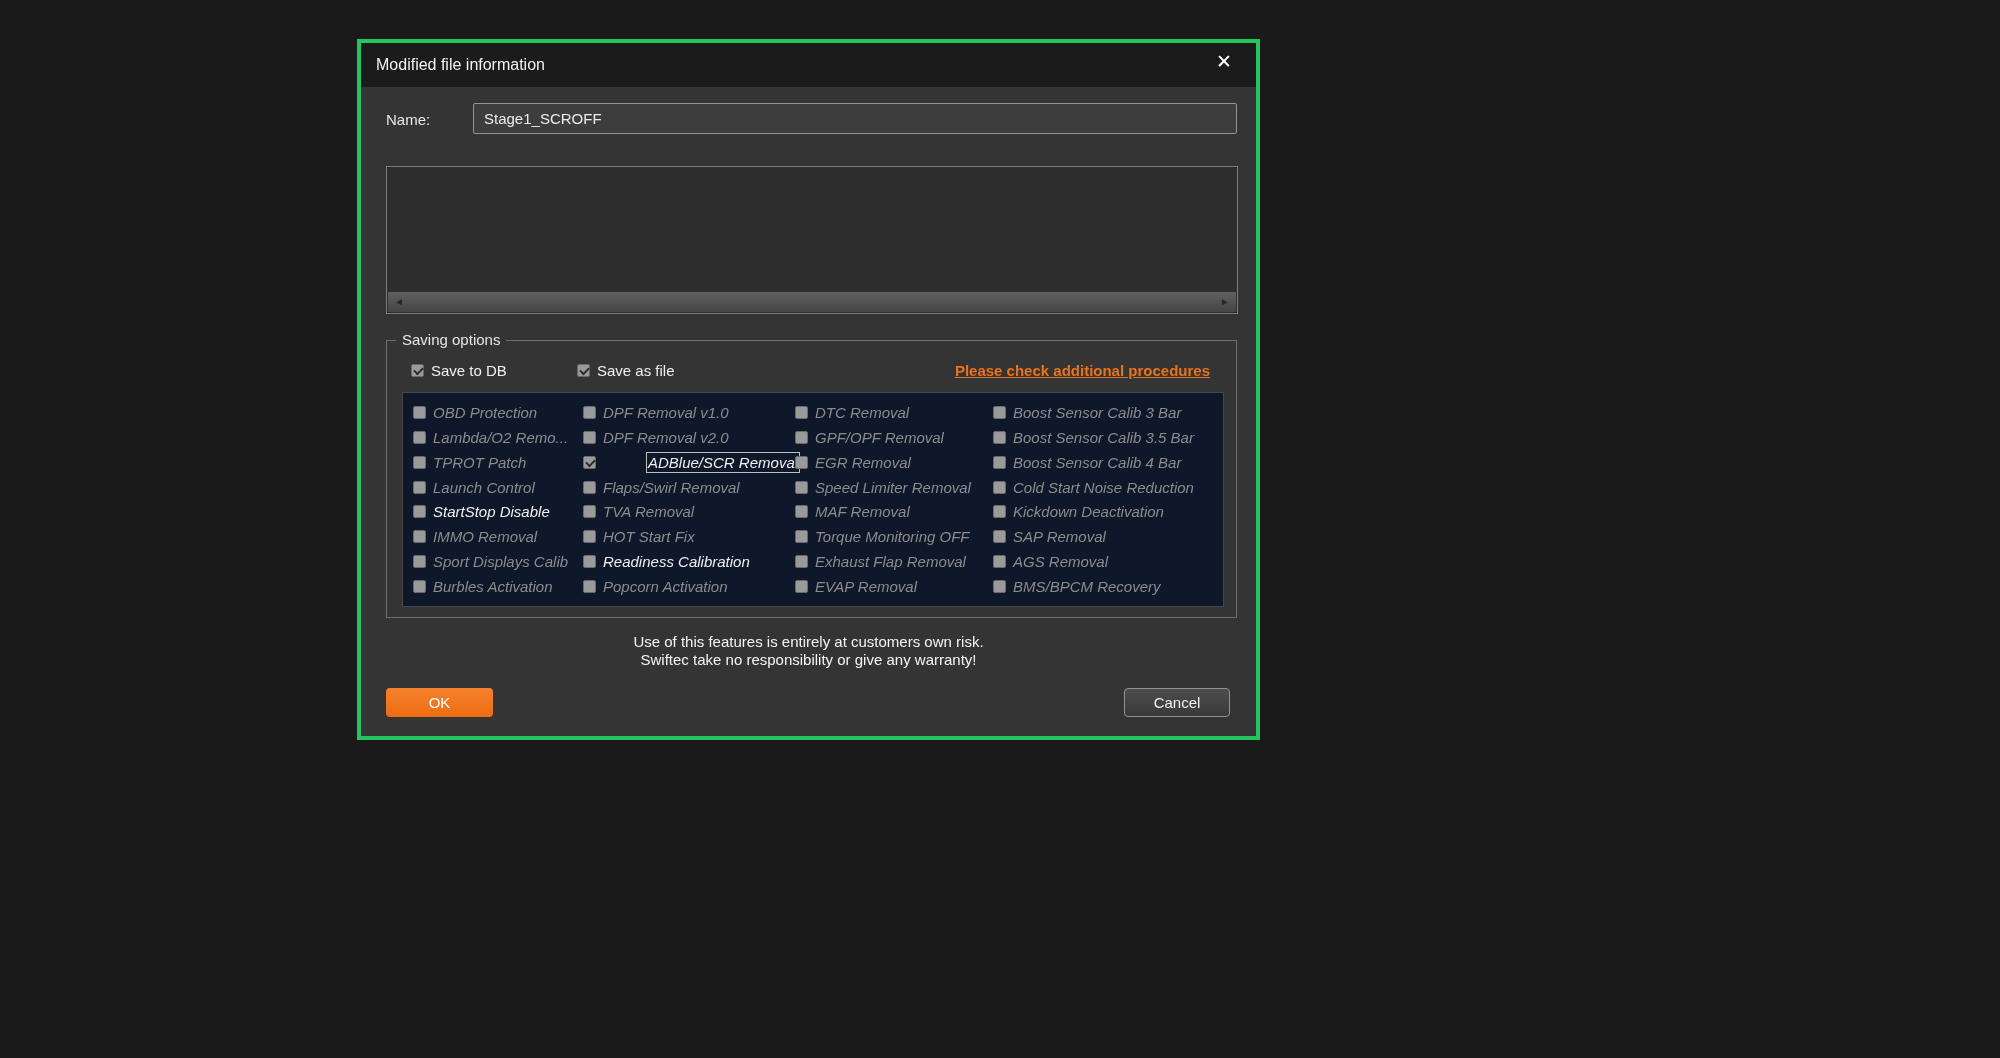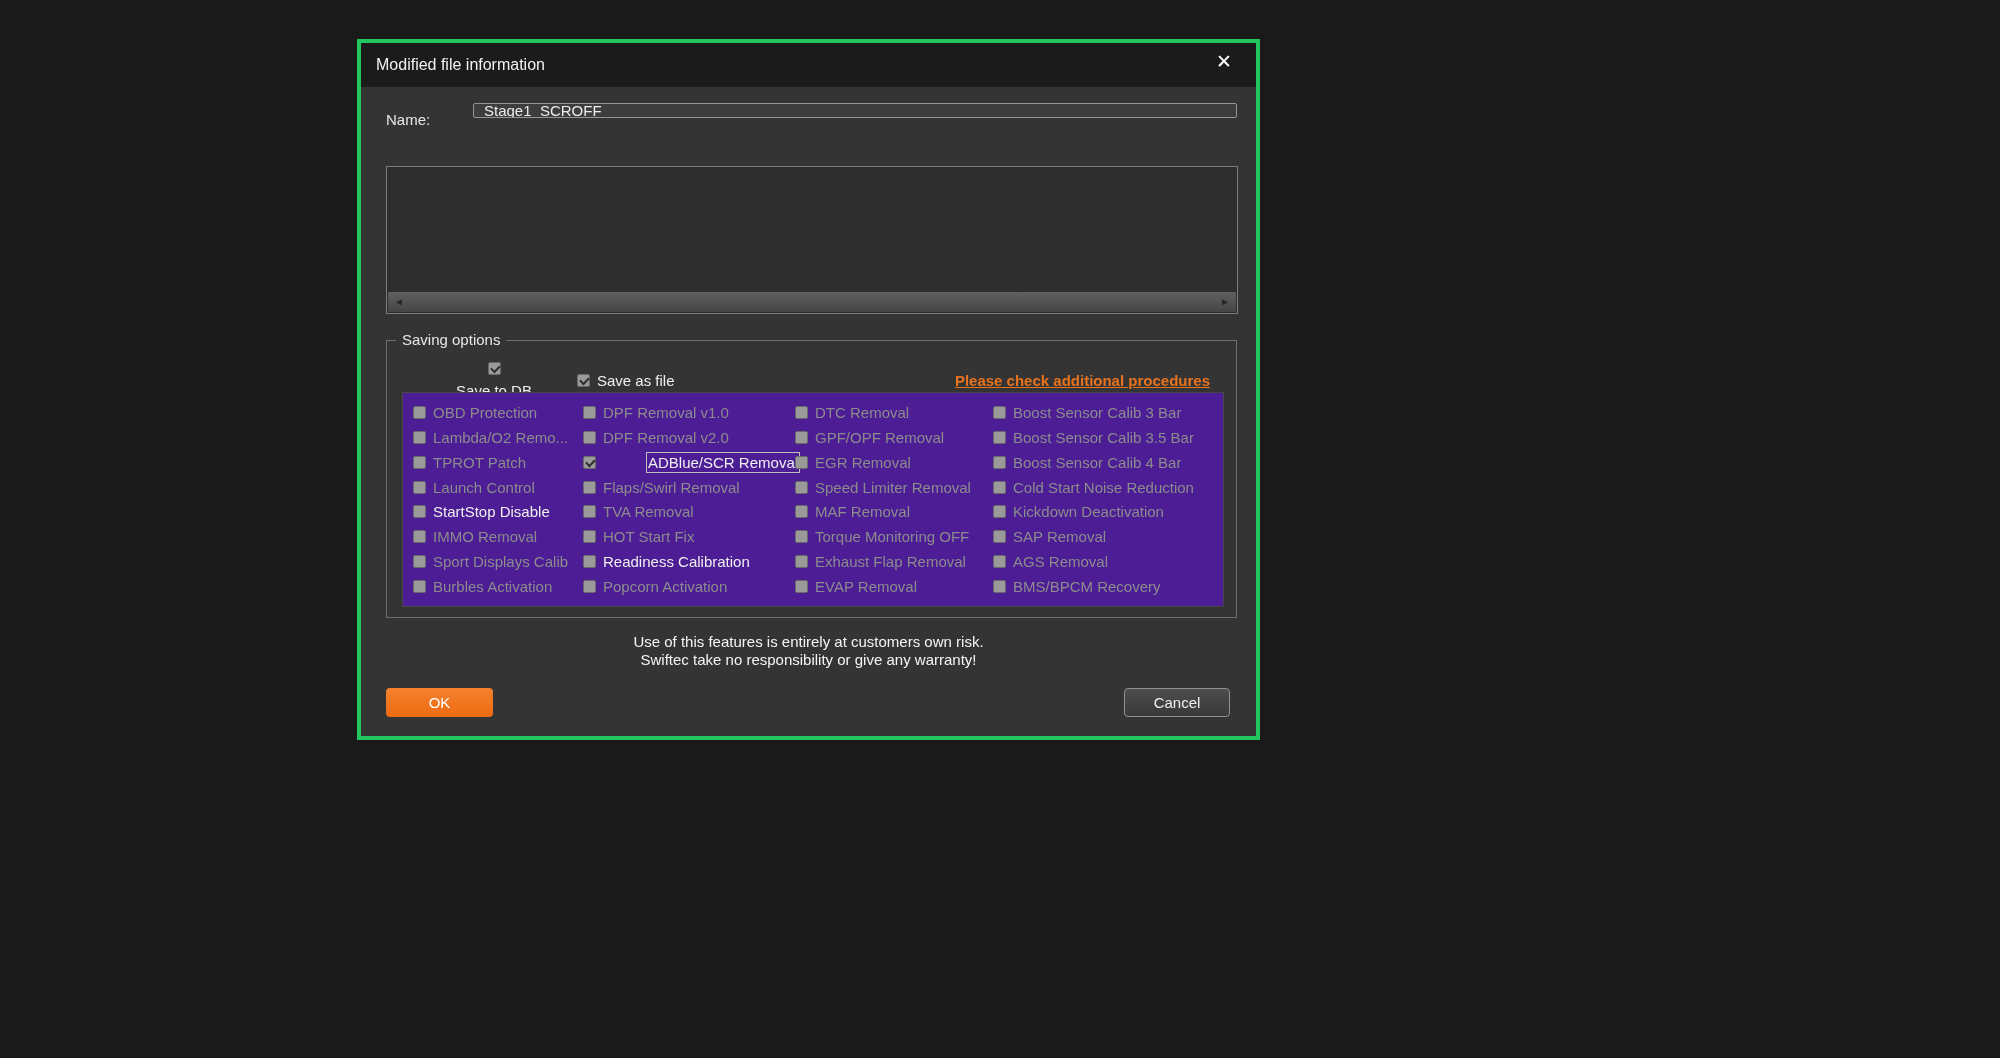--- a/index.html
+++ b/index.html
@@ -25,21 +25,21 @@
     font-size:16px; color:#f2f2f2;
   }
   .close-btn {
     position:absolute; right:24px; top:7px;
     font-size:19px; color:#ffffff; cursor:pointer; line-height:24px;
   }
   .field-label { position:absolute; font-size:15px; color:#e8e8e8; }
   .name-label { left:25px; top:68px; }
   .comment-label { left:25px; top:101px;margin-top:20px; }
   .name-input {
-    position:absolute; left:112px; top:60px; width:764px; height:15px;
+    position:absolute; left:112px; top:60px; width:764px; height:31px;
     background:#3d3d3d; border:1px solid #949494; border-radius:2px;
     color:#ececec; font-size:15px; padding:2px 10px;
     font-family:"Liberation Sans", sans-serif;
     outline:none;
   }
   .comment-box {
     position:absolute; left:25px; top:123px; width:852px; height:148px;
     background:#2d2d2d; border:1px solid #7d7d7d;
   }
   .comment-input {
@@ -60,29 +60,29 @@
     border:1px solid #6e6e6e;
   }
   .groupbox-legend {
     position:absolute; top:-10px; left:9px;
     background:#343434; padding:0 6px; font-size:15px; color:#e6e6e6;
   }
   .save-row {
     position:absolute; top:21px; left:24px; right:26px;
     display:flex; align-items:center;
   }
-  .save-row .cb-item:first-child { width:166px;flex-direction:column; }
+  .save-row .cb-item:first-child { width:166px; }
   .proc-link {
     margin-left:auto;
     color:#e8731f; font-size:15px; font-weight:bold;
     text-decoration:underline; cursor:pointer;
   }
   .options-panel {
     position:absolute; left:15px; top:51px; width:822px; height:215px;
-    background:#4c1d95; border:1px solid #474747;
+    background:#0f172a; border:1px solid #474747;font-style:italic;
   }
   .options-grid {
     display:grid;
     grid-auto-flow:column;
     grid-template-rows:repeat(8, 1fr);
     grid-template-columns:170px 212px 198px auto;
     align-items:center;
     height:100%;
     padding:7px 6px 7px 10px;
   }

